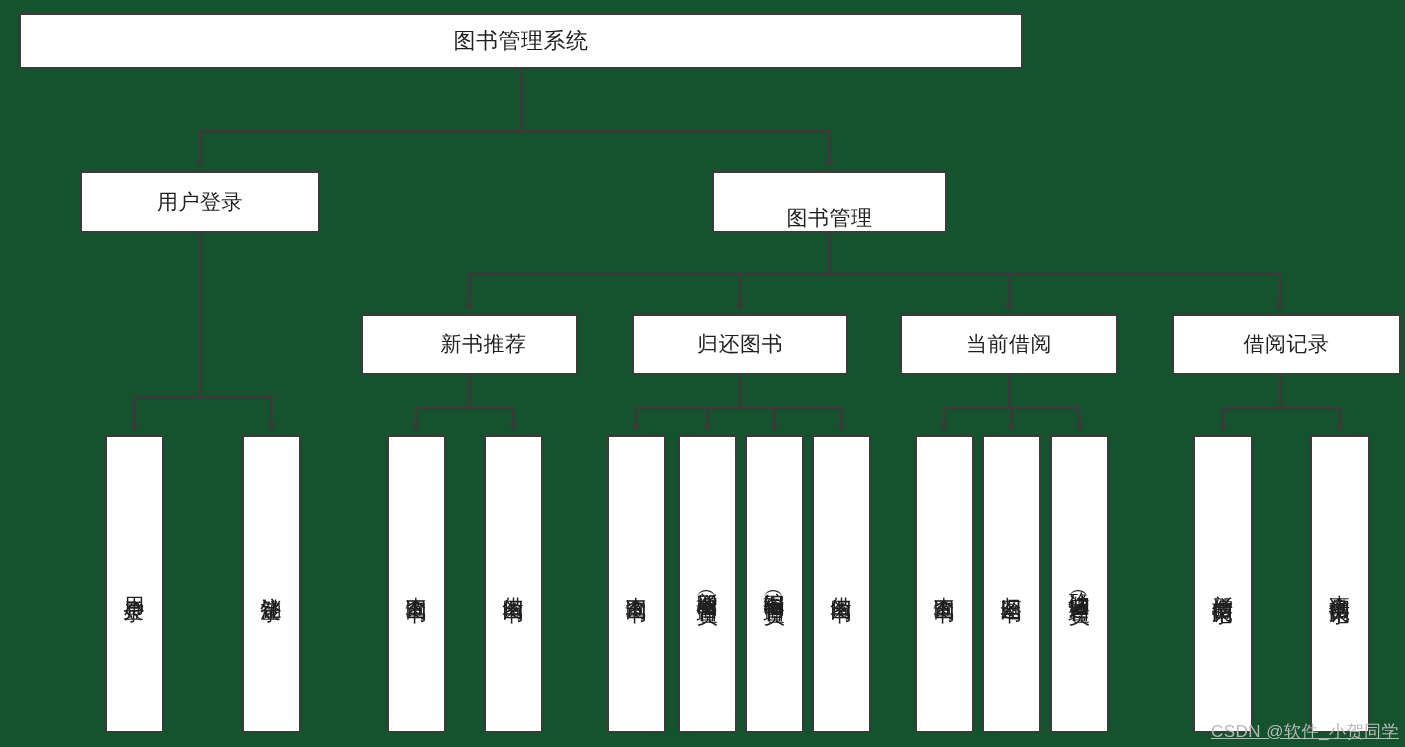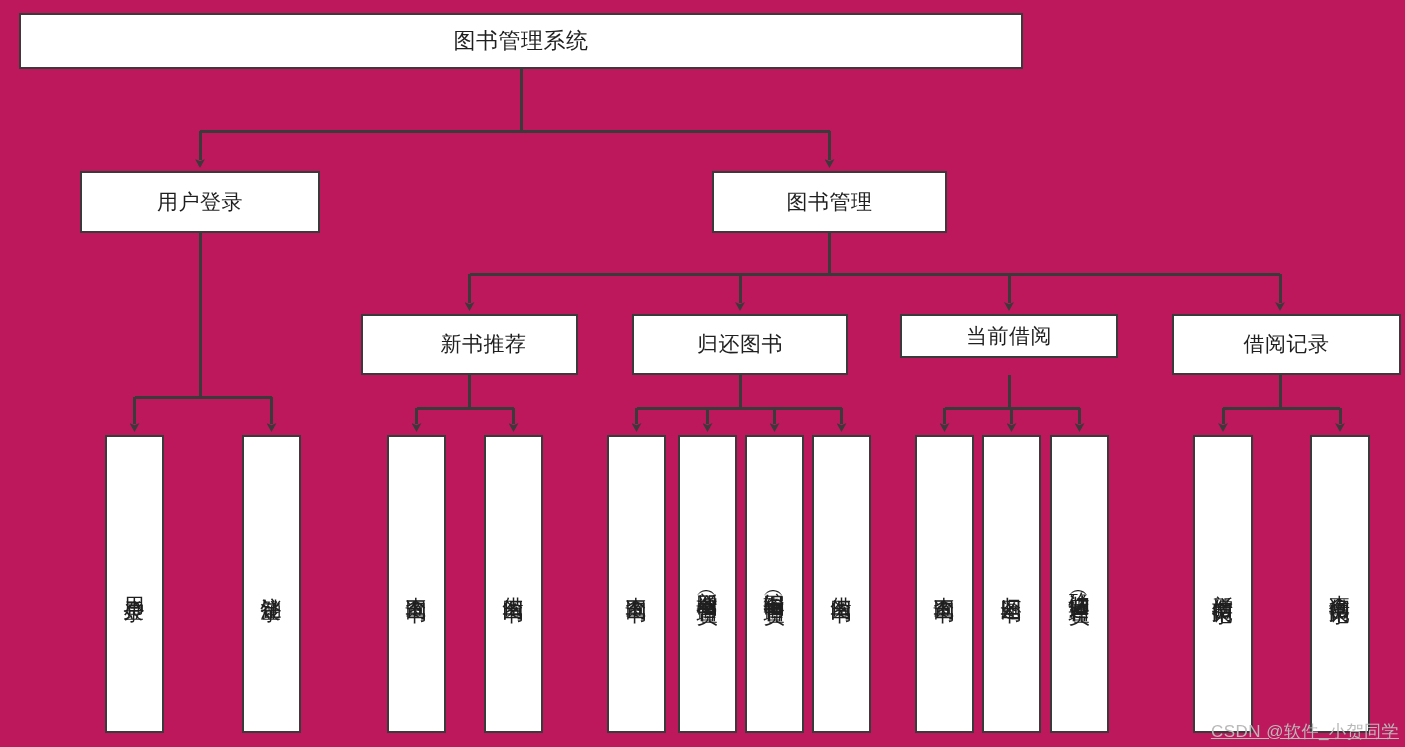--- a/index.html
+++ b/index.html
@@ -7,21 +7,21 @@
     padding: 0;
     background: #ffffff;
   }
   body {
     font-family: "Liberation Sans", "DejaVu Sans", sans-serif;
   }
   #stage {
     position: relative;
     width: 1405px;
     height: 747px;
-    background: #be185d;
+    background: #14532d;
     overflow: hidden;
   }
   svg.edges {
     position: absolute;
     left: 0;
     top: 0;
     width: 1405px;
     height: 747px;
     pointer-events: none;
   }
@@ -111,30 +111,30 @@
       </g>
   </svg>
 
   <div id="node-layer">
       <div class="node  root" style="left: 19px; top: 13px; width: 1004px; height: 56px; border-color: rgb(58, 58, 58); background: rgb(255, 255, 255);">
         <span class="label" style="color: rgb(31, 31, 31);">图书管理系统</span>
       </div>
       <div class="node " style="left: 80px; top: 171px; width: 240px; height: 62px; border-color: rgb(58, 58, 58); background: rgb(255, 255, 255);">
         <span class="label" style="color: rgb(31, 31, 31);">用户登录</span>
       </div>
-      <div class="node " style="left: 712px; top: 171px; width: 235px; height: 62px; border-color: rgb(58, 58, 58); background: rgb(255, 255, 255);">
+      <div class="node " style="left: 712px; top: 171px; width: 235px; height: 62px; border-color: rgb(58, 58, 58); background: rgb(255, 255, 255); align-items: flex-end;">
         <span class="label" style="color: rgb(31, 31, 31);">图书管理</span>
       </div>
       <div class="node " style="left: 361px; top: 314px; width: 217px; height: 61px; border-color: rgb(58, 58, 58); background: rgb(255, 255, 255);">
         <span class="label" style="color: rgb(31, 31, 31); margin-left: 28px;">新书推荐</span>
       </div>
       <div class="node " style="left: 632px; top: 314px; width: 216px; height: 61px; border-color: rgb(58, 58, 58); background: rgb(255, 255, 255);">
         <span class="label" style="color: rgb(31, 31, 31);">归还图书</span>
       </div>
-      <div class="node " style="left: 900px; top: 314px; width: 218px; height: 44px; border-color: rgb(58, 58, 58); background: rgb(255, 255, 255);">
+      <div class="node " style="left: 900px; top: 314px; width: 218px; height: 61px; border-color: rgb(58, 58, 58); background: rgb(255, 255, 255);">
         <span class="label" style="color: rgb(31, 31, 31);">当前借阅</span>
       </div>
       <div class="node " style="left: 1172px; top: 314px; width: 229px; height: 61px; border-color: rgb(58, 58, 58); background: rgb(255, 255, 255);">
         <span class="label" style="color: rgb(31, 31, 31);">借阅记录</span>
       </div>
       <div class="node vertical" style="left: 105px; top: 435px; width: 59px; height: 298px; border-color: rgb(58, 58, 58); background: rgb(255, 255, 255);">
         <span class="label" style="color: rgb(31, 31, 31);">用户登录</span>
       </div>
       <div class="node vertical" style="left: 242px; top: 435px; width: 59px; height: 298px; border-color: rgb(58, 58, 58); background: rgb(255, 255, 255);">
         <span class="label" style="color: rgb(31, 31, 31);">注销登录</span>

